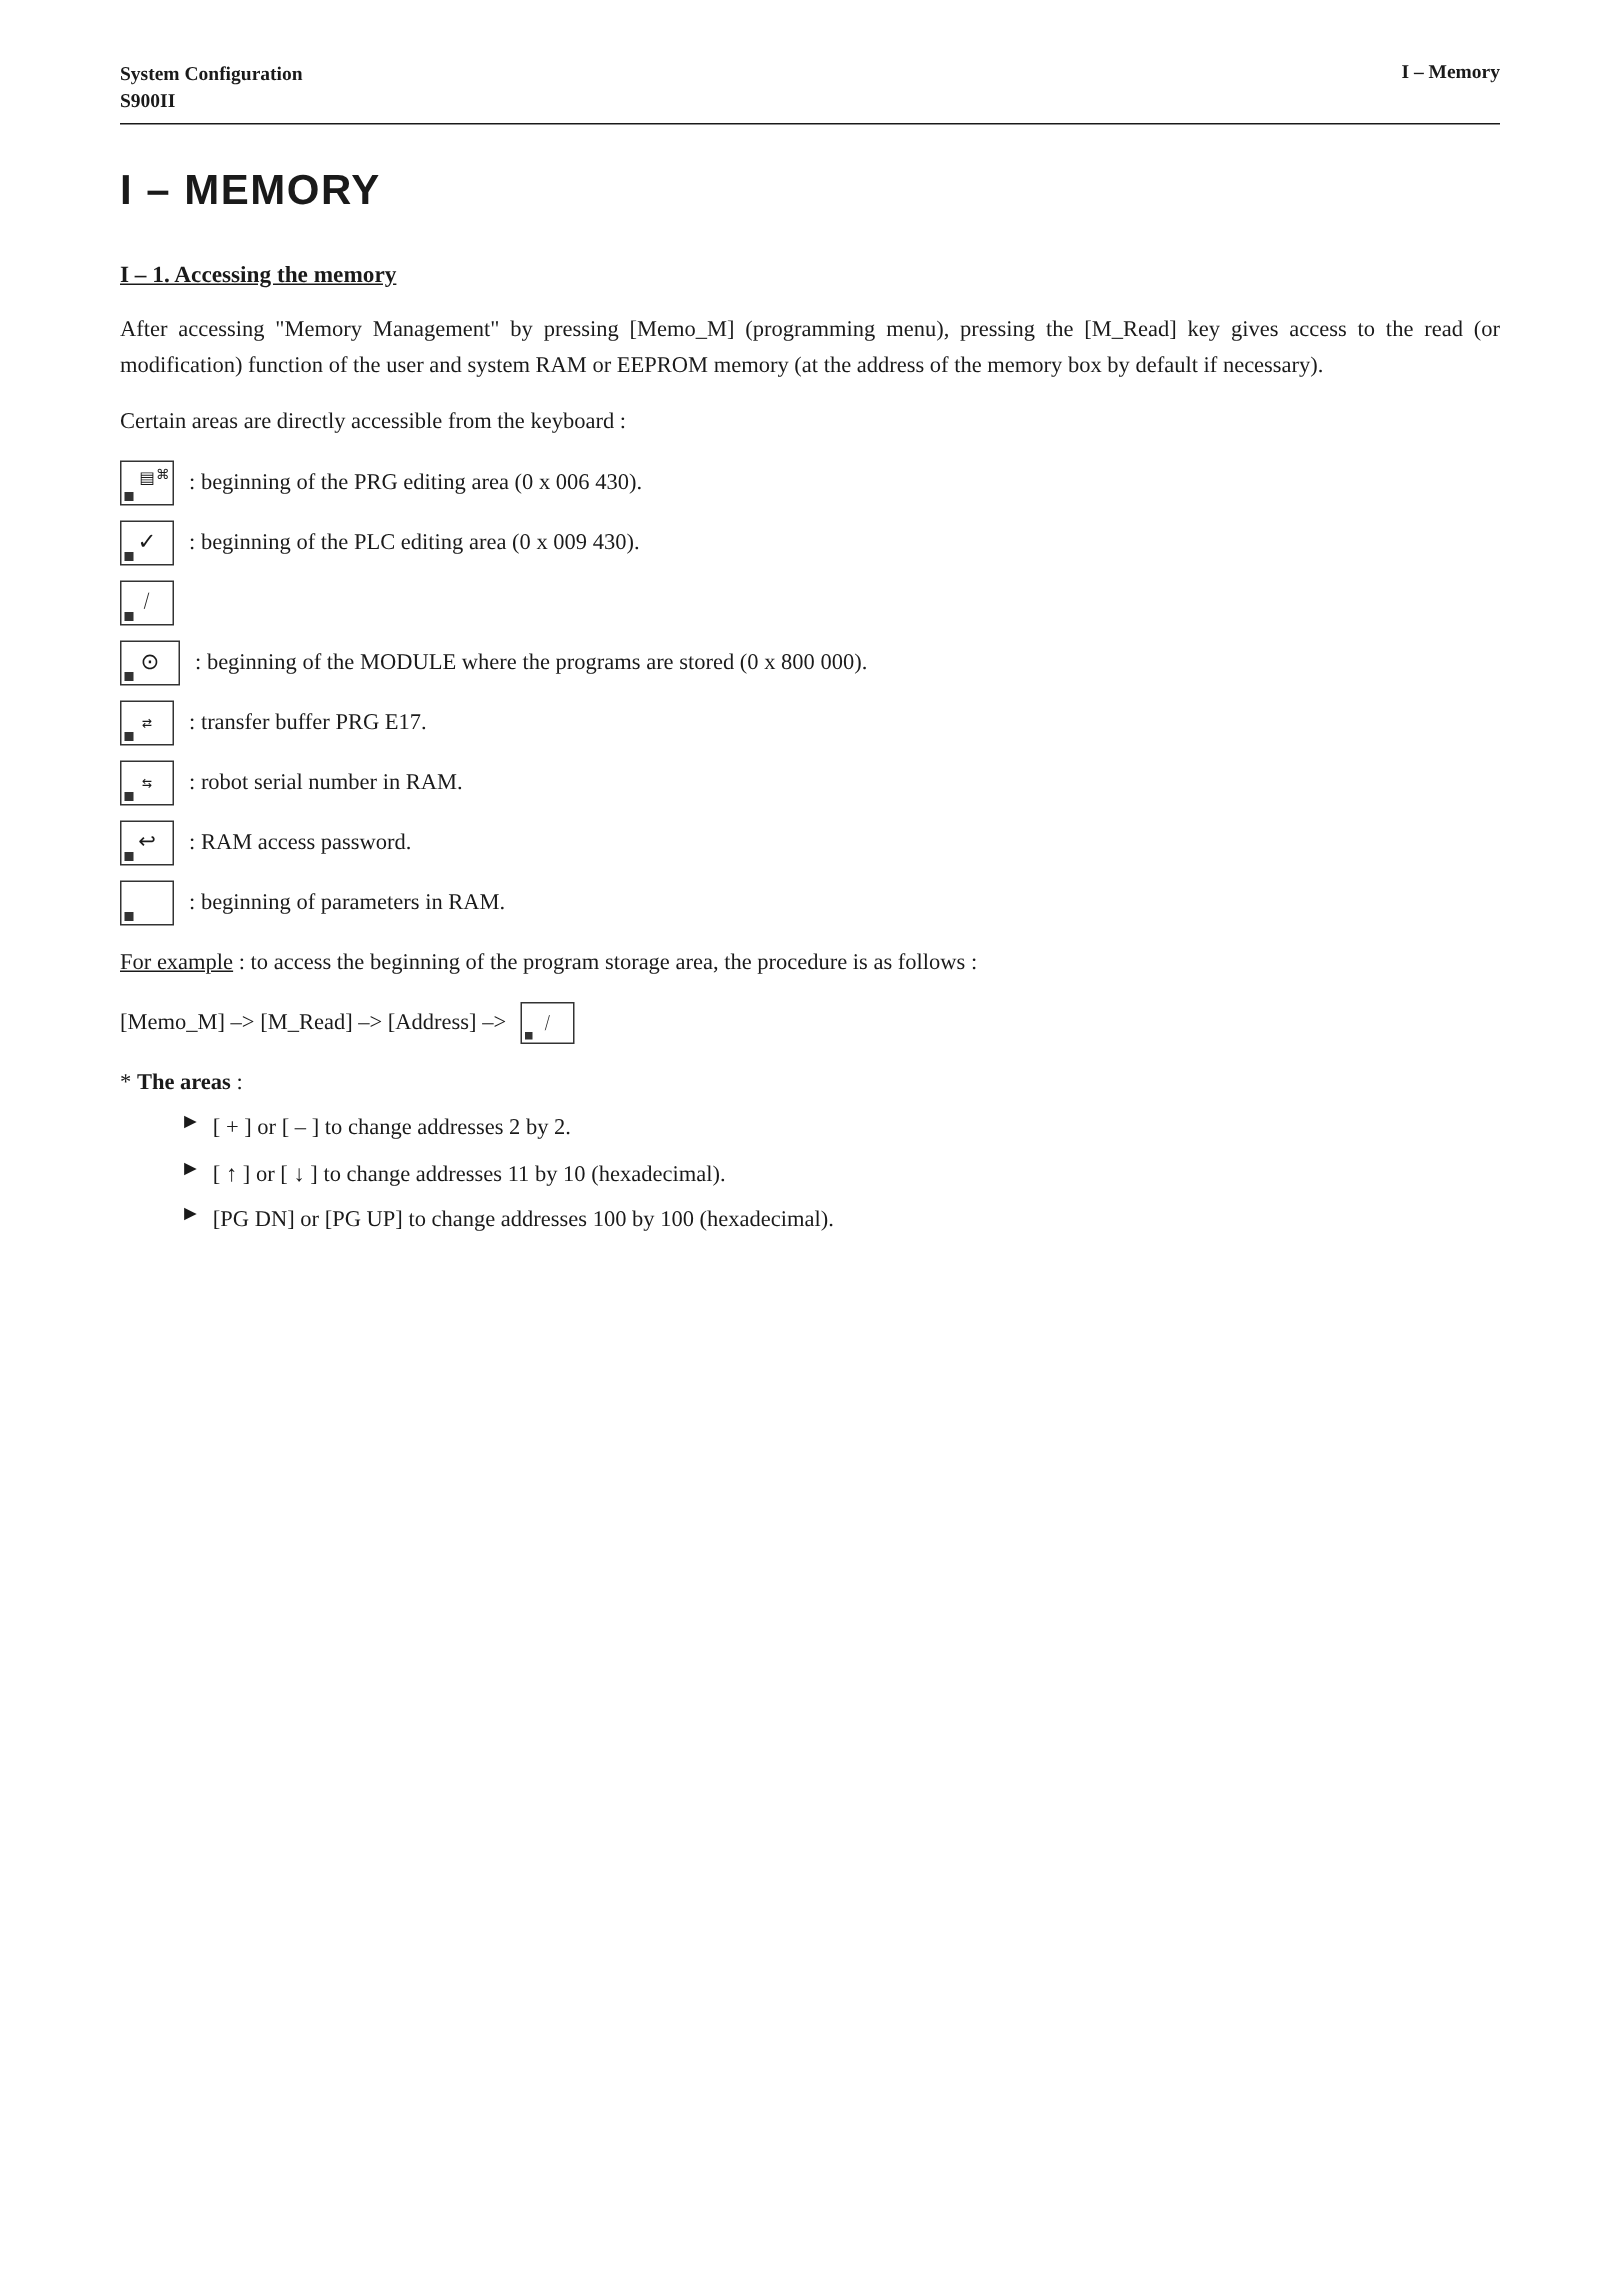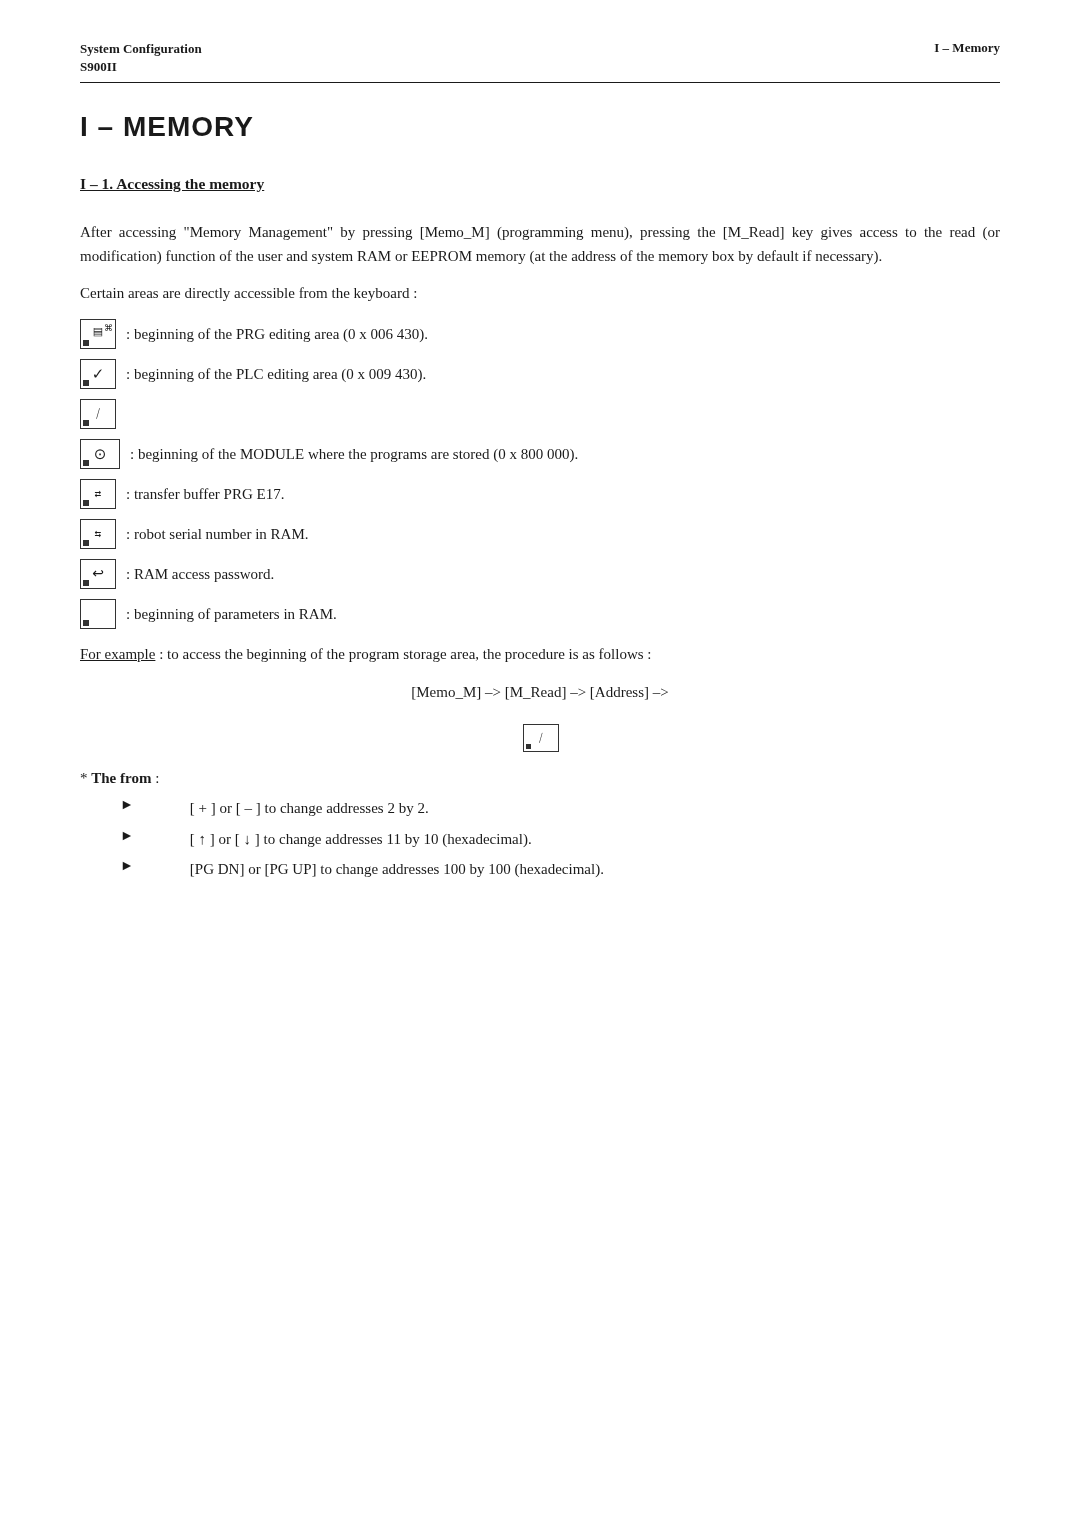--- a/index.html
+++ b/index.html
@@ -57,21 +57,21 @@
       font-family: Arial, Helvetica, sans-serif;
       letter-spacing: 1px;
       margin-bottom: 32px;
     }
 
     
     .section-heading {
       font-size: 15.5px;
       font-weight: bold;
       text-decoration: underline;
-      margin-bottom: 28px;
+      margin-bottom: 16px;
     }
 
     
     .para {
       margin-bottom: 14px;
       line-height: 1.55;
       text-align: justify;
     }
 
     
@@ -92,22 +92,21 @@
     .underline-text {
       text-decoration: underline;
     }
 
     
     .command-line {
       margin-bottom: 18px;
       line-height: 1.6;
       display: flex;
       align-items: center;
-      gap: 20px;
-      flex-direction: column;
+      gap: 8px;
     }
 
     
     .keys-section {
       margin-bottom: 12px;
     }
 
     .bullet-item {
       display: flex;
       align-items: flex-start;
@@ -116,21 +115,20 @@
     }
 
     .bullet-arrow {
       margin-right: 8px;
       font-size: 14px;
       flex-shrink: 0;
     }
 
     .bullet-text {
       line-height: 1.5;
-      margin-left: 48px;
     }
 
     
     .sq-tl {
       width: 36px;
       height: 30px;
       border: 1.5px solid #333;
       position: relative;
       display: inline-flex;
       align-items: center;
@@ -235,21 +233,21 @@
 
   <div class="command-line">
     <span>[Memo_M] –&gt; [M_Read] –&gt; [Address] –&gt;</span>
     <span style="display:inline-flex; align-items:center; justify-content:center; border:1.5px solid #333; width:36px; height:28px; font-size:13px; position:relative; background:#fff; margin-left:2px;">
       <span style="font-size:13px; transform: rotate(-20deg); display:inline-block;">∕</span>
       <span style="position:absolute; bottom:2px; left:2px; width:5px; height:5px; background:#333;"></span>
     </span>
   </div>
 
   <div class="keys-section">
-    <p style="margin-bottom:10px;">* <strong>The from</strong> :</p>
+    <p style="margin-bottom:10px;">* <strong>The areas</strong> :</p>
 
     <div class="bullet-item">
       <span class="bullet-arrow">►</span>
       <span class="bullet-text">[ + ] or [ – ] to change addresses 2 by 2.</span>
     </div>
 
     <div class="bullet-item">
       <span class="bullet-arrow">►</span>
       <span class="bullet-text">[ ↑ ]  or  [ ↓ ]  to change addresses 11 by 10 (hexadecimal).</span>
     </div>

